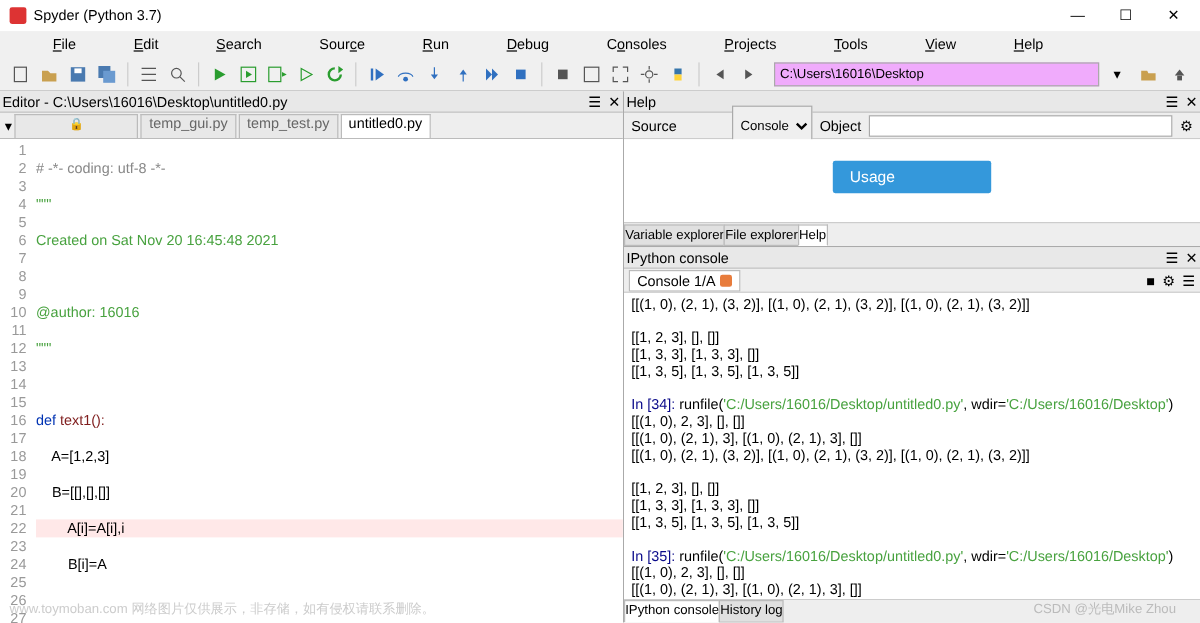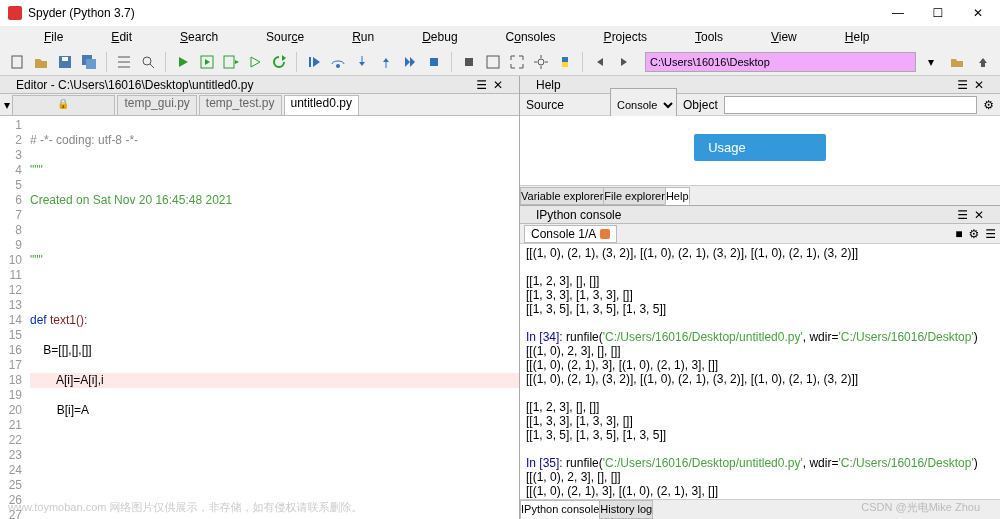--- a/index.html
+++ b/index.html
@@ -13,21 +13,21 @@
 .menu-item { padding: 2px 8px; cursor: pointer; margin-left: 30px; }
 .menu-item u { text-decoration: underline; }
 .toolbar { height: 28px; background: #f0f0f0; display: flex; align-items: center; padding: 0 6px; gap: 2px; border-bottom: 1px solid #ccc; }
 .tool-btn { width: 22px; height: 22px; display: flex; align-items: center; justify-content: center; cursor: pointer; border-radius: 2px; }
 .tool-sep { width: 1px; height: 20px; background: #ccc; margin: 0 4px; }
 .tool-path { flex: 1; display: flex; align-items: center; gap: 4px; margin-left: 8px; }
 .path-input { flex: 1; height: 20px; border: 1px solid #aaa; background: #f0abfc; padding: 0 4px; font-size: 11px; }
 .main-split { flex: 1; display: flex; overflow: hidden; }
 .left-pane { width: 520px; display: flex; flex-direction: column; border-right: 1px solid #aaa; }
 .right-pane { flex: 1; display: flex; flex-direction: column; }
-.pane-header { height: 18px; background: #e8e8e8; border-bottom: 1px solid #bbb; display: flex; align-items: center; padding: 0 16px; font-size: 11px; justify-content: space-between; }
+.pane-header { height: 18px; background: #e8e8e8; border-bottom: 1px solid #bbb; display: flex; align-items: center; padding: 0 2px; font-size: 11px; justify-content: space-between; }
 .pane-header-icons { display: flex; gap: 6px; }
 .tab-row { height: 22px; background: #eee; display: flex; align-items: center; border-bottom: 1px solid #bbb; padding: 0 4px; gap: 2px; }
 .editor-tab { height: 20px; background: #fff; border: 1px solid #bbb; border-bottom: none; padding: 0 6px; display: flex; align-items: center; gap: 16px; font-size: 11px; cursor: pointer; flex-direction: column; }
 .editor-tab.inactive { background: #e8e8e8; color: #666; }
 .close-x { color: #888; cursor: pointer; font-size: 10px; }
 .close-mod { width: 10px; height: 10px; background: #e87c3c; border-radius: 2px; display: inline-block; }
 .code-area { flex: 1; display: flex; background: #fff; overflow: auto; font-family: Consolas, monospace; font-size: 12px; }
 .gutter { width: 26px; text-align: right; color: #999; padding: 2px 4px 0 0; line-height: 15px; user-select: none; }
 .code-body { flex: 1; padding: 2px 0 0 4px; line-height: 15px; white-space: pre; position: relative; }
 .code-line { height: 15px; }
@@ -273,23 +273,25 @@
         <span class="close-mod"></span>
       </div>
     </div>
     <div class="code-area">
       <div class="gutter">1<br>2<br>3<br>4<br>5<br>6<br>7<br>8<br>9<br>10<br>11<br>12<br>13<br>14<br>15<br>16<br>17<br>18<br>19<br>20<br>21<br>22<br>23<br>24<br>25<br>26<br>27<br>28<br>29<br>30<br>31<br>32<br>33</div>
       <div class="code-body">
 <div class="code-line"><span class="c-comment"># -*- coding: utf-8 -*-</span></div>
 <div class="code-line"><span class="c-str">"""</span></div>
 <div class="code-line"><span class="c-str">Created on Sat Nov 20 16:45:48 2021</span></div>
 <div class="code-line"><span class="c-str"></span></div>
+<div class="code-line"><span class="c-str">@author: 16016</span></div>
 <div class="code-line"><span class="c-str">"""</span></div>
 <div class="code-line"><span></span></div>
 <div class="code-line"><span class="c-kw">def</span><span class="c-fn"> text1():</span></div>
+<div class="code-line"><span>    A=[1,2,3]</span></div>
 <div class="code-line"><span>    B=[[],[],[]]</span></div>
 <div class="code-line hl-line"><span>        A[i]=A[i],i</span></div>
 <div class="code-line"><span>        B[i]=A</span></div>
 
 
 
 
 
 
 

